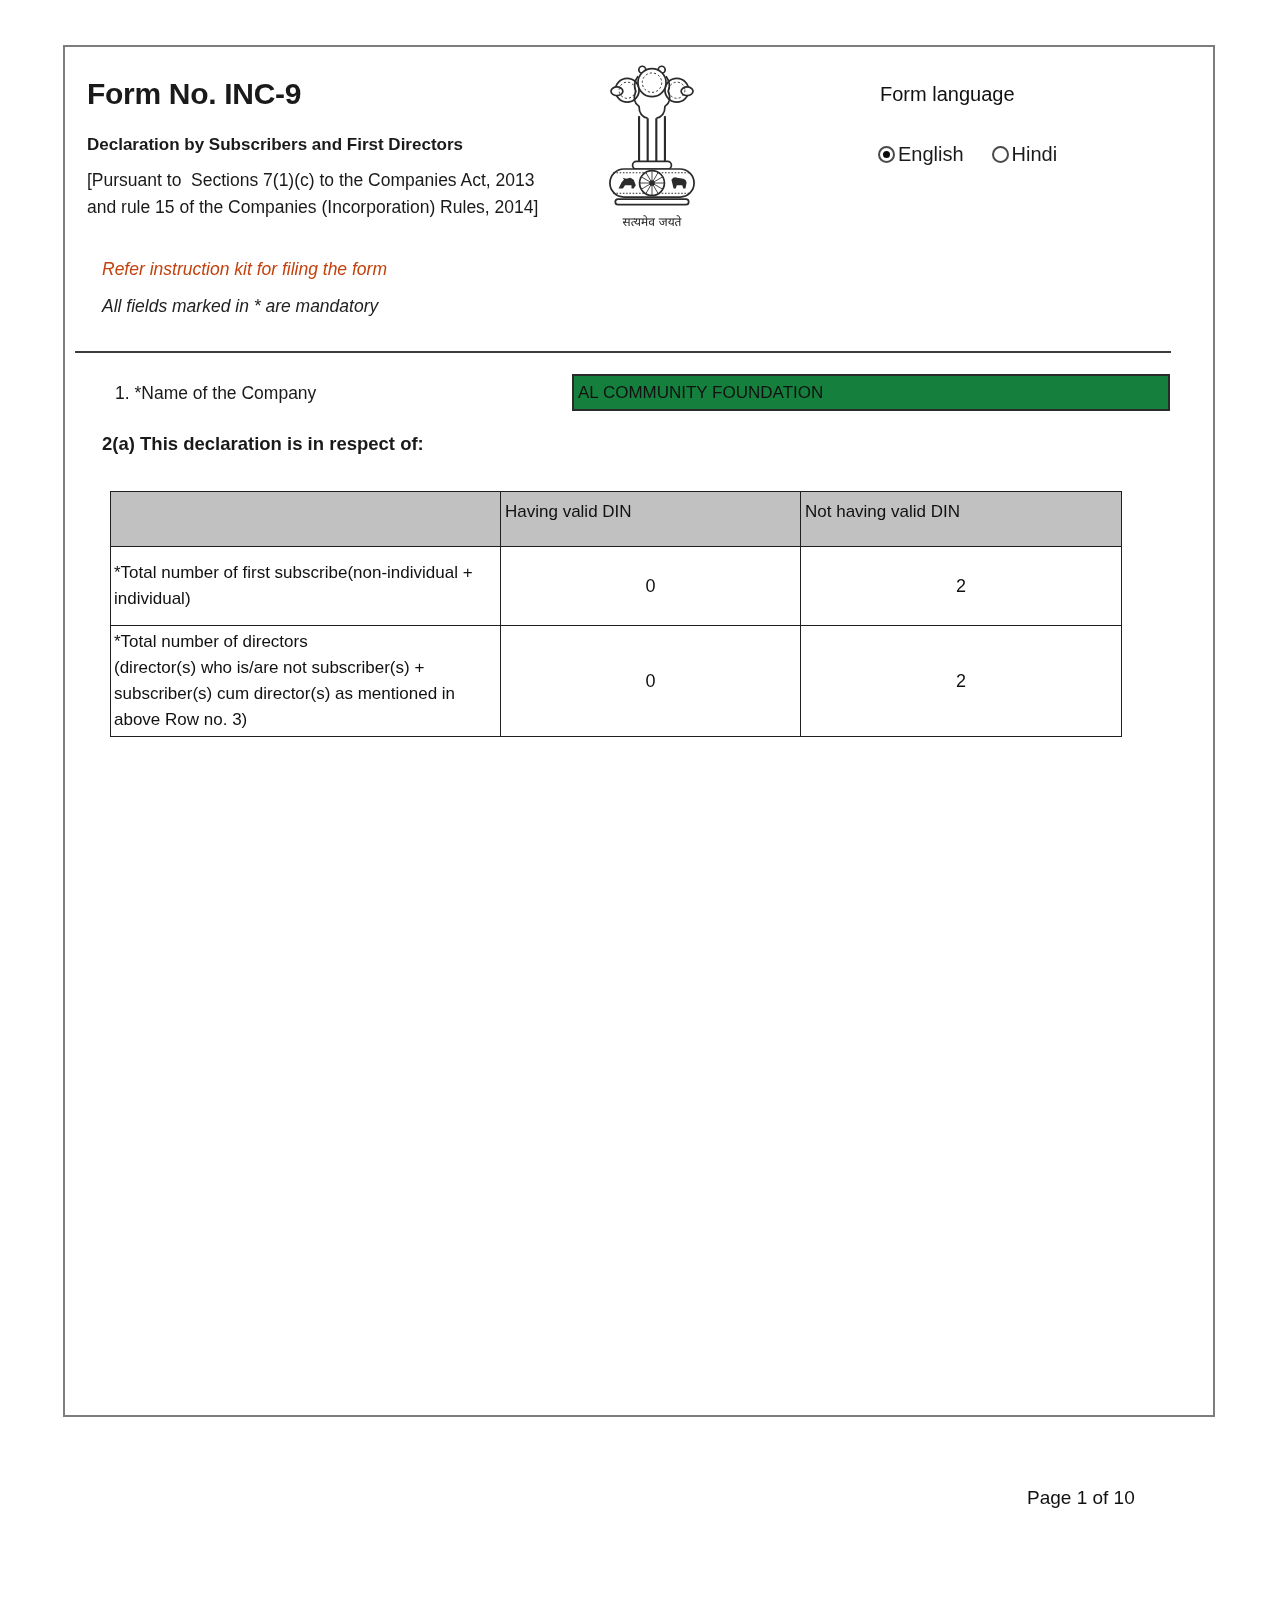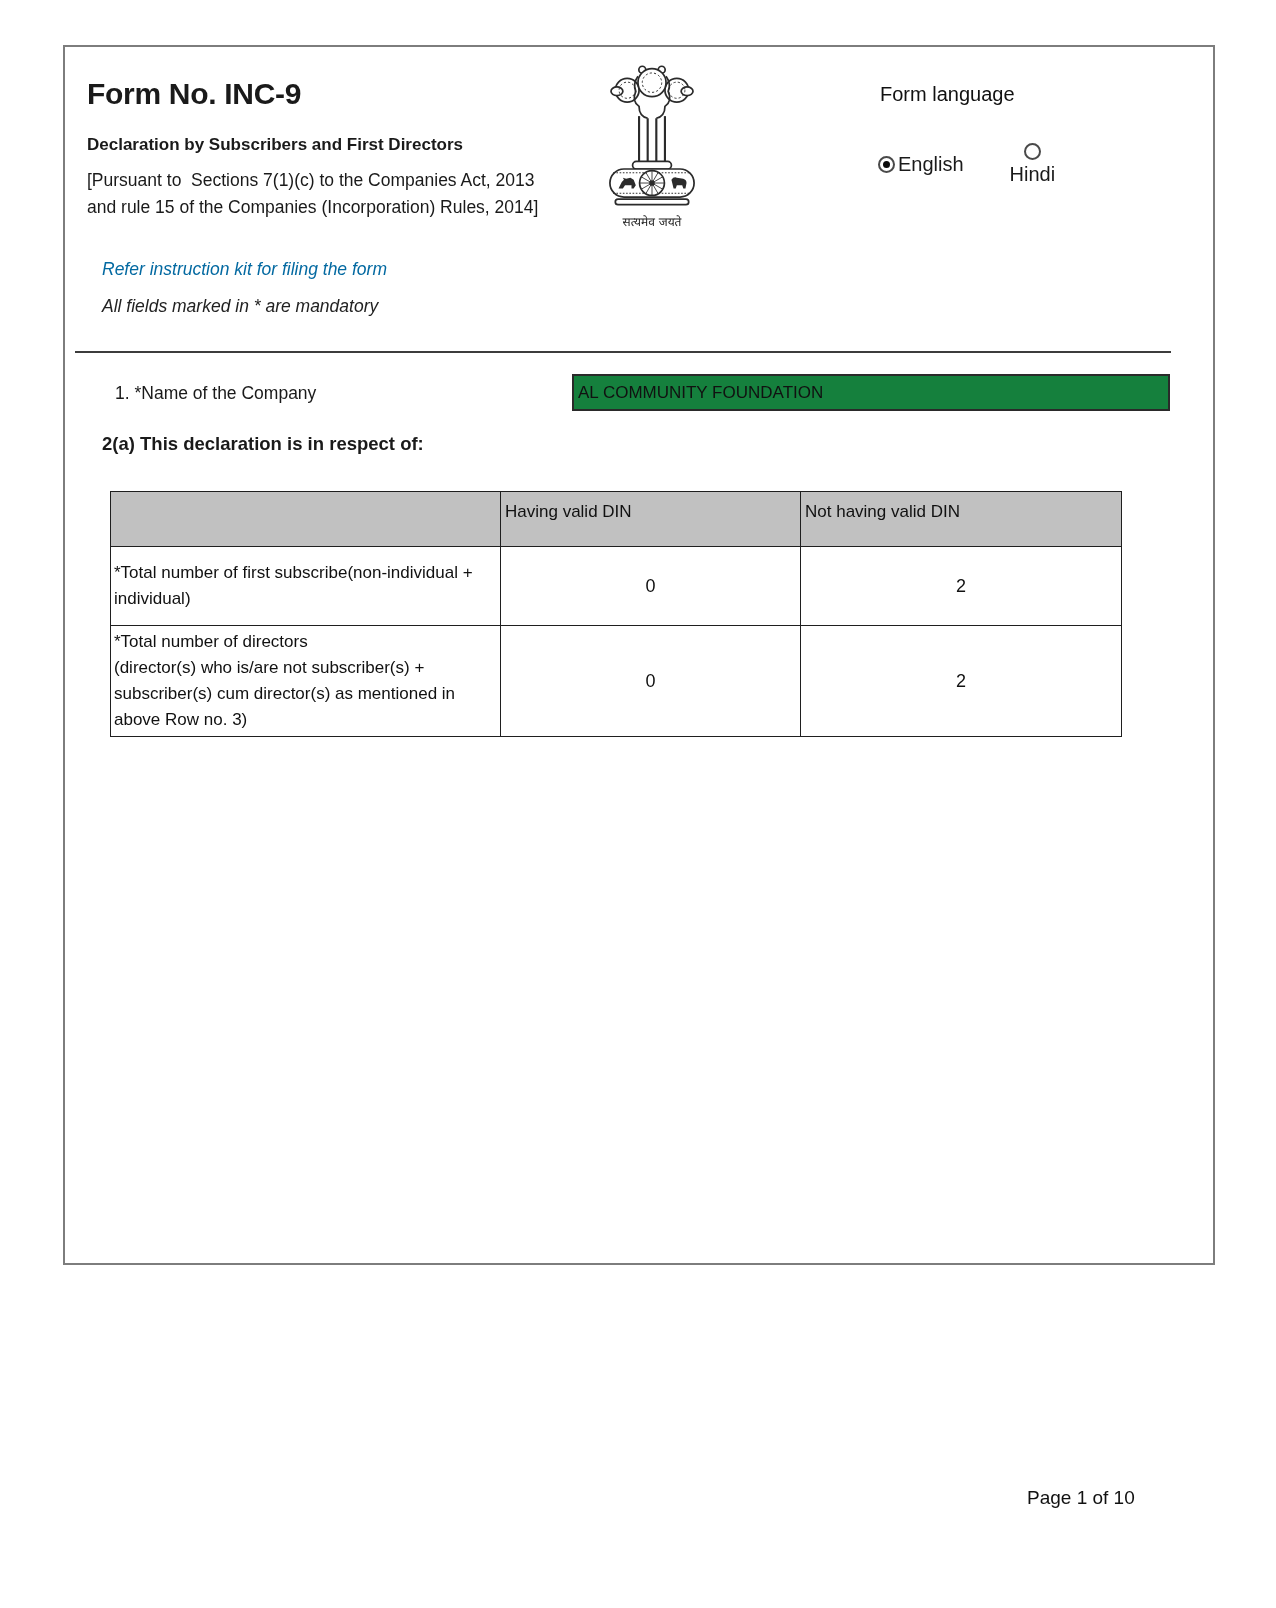--- a/index.html
+++ b/index.html
@@ -2,50 +2,50 @@
 <html><head>
 <meta charset="utf-8">
 <style>
   * { margin:0; padding:0; box-sizing:border-box; }
   html,body { background:#ffffff; }
   .canvas {
     position:relative; width:1276px; height:1608px; background:#fff;
     font-family:"Liberation Sans", sans-serif; color:#1a1a1a;
   }
   .page-frame {
-    position:absolute; left:63px; top:45px; width:1152px; height:1220px;
+    position:absolute; left:63px; top:45px; width:1152px; height:1372px;
     border:2px solid #7d7d7d; background:#fff;
   }
   .abs { position:absolute; }
 
   .form-title { left:22px; top:30px; font-size:30px; font-weight:bold; letter-spacing:-0.3px; }
   .form-subtitle { left:22px; top:88px; font-size:17px; font-weight:bold; }
   .pursuant { left:22px; top:120px; font-size:17.5px; line-height:27px; white-space:pre-wrap; }
 
   .emblem { left:533px; top:13px; width:108px; height:172px; }
   .emblem svg { display:block; }
   .emblem-caption {
     position:absolute; left:0; right:0; bottom:2px; text-align:center;
     font-size:12px; color:#222; font-family:"DejaVu Sans", sans-serif;
   }
 
   .lang-label { left:815px; top:36px; font-size:20px; color:#111; }
-  .radio-row { left:813px; top:96px; display:flex; align-items:center; gap:18px; font-size:20px; }
+  .radio-row { left:813px; top:96px; display:flex; align-items:center; gap:0; font-size:20px; }
   .radio-option { display:flex; align-items:center; gap:3px; cursor:pointer; }
-  .radio-option + .radio-option { margin-left:28px;flex-direction:column; }
+  .radio-option + .radio-option { margin-left:28px; }
   .radio {
     width:17px; height:17px; border:2px solid #4a4a4a; border-radius:50%;
     background:#fff; position:relative; flex:0 0 auto;
   }
   .radio.checked::after {
     content:""; position:absolute; left:3px; top:3px; right:3px; bottom:3px;
     background:#0a0a0a; border-radius:50%;
   }
 
-  .instr1 { left:37px; top:212px; font-size:17.5px; font-style:italic; color:#0369a1; }
+  .instr1 { left:37px; top:212px; font-size:17.5px; font-style:italic; color:#c2410c; }
   .instr2 { left:37px; top:249px; font-size:17.5px; font-style:italic; color:#222; }
 
   .divider { left:10px; top:304px; width:1096px; height:0; border-top:2px solid #3c3c3c; }
 
   .company-label { left:50px; top:336px; font-size:17.5px;text-align:right; }
   .company-input {
     position:absolute; left:507px; top:327px; width:598px; height:37px;
     border:2px solid #2a2a2a; background:#15803d; font-family:"Liberation Sans", sans-serif;
     font-size:17px; color:#111; padding:0 4px; outline:none;
   }

